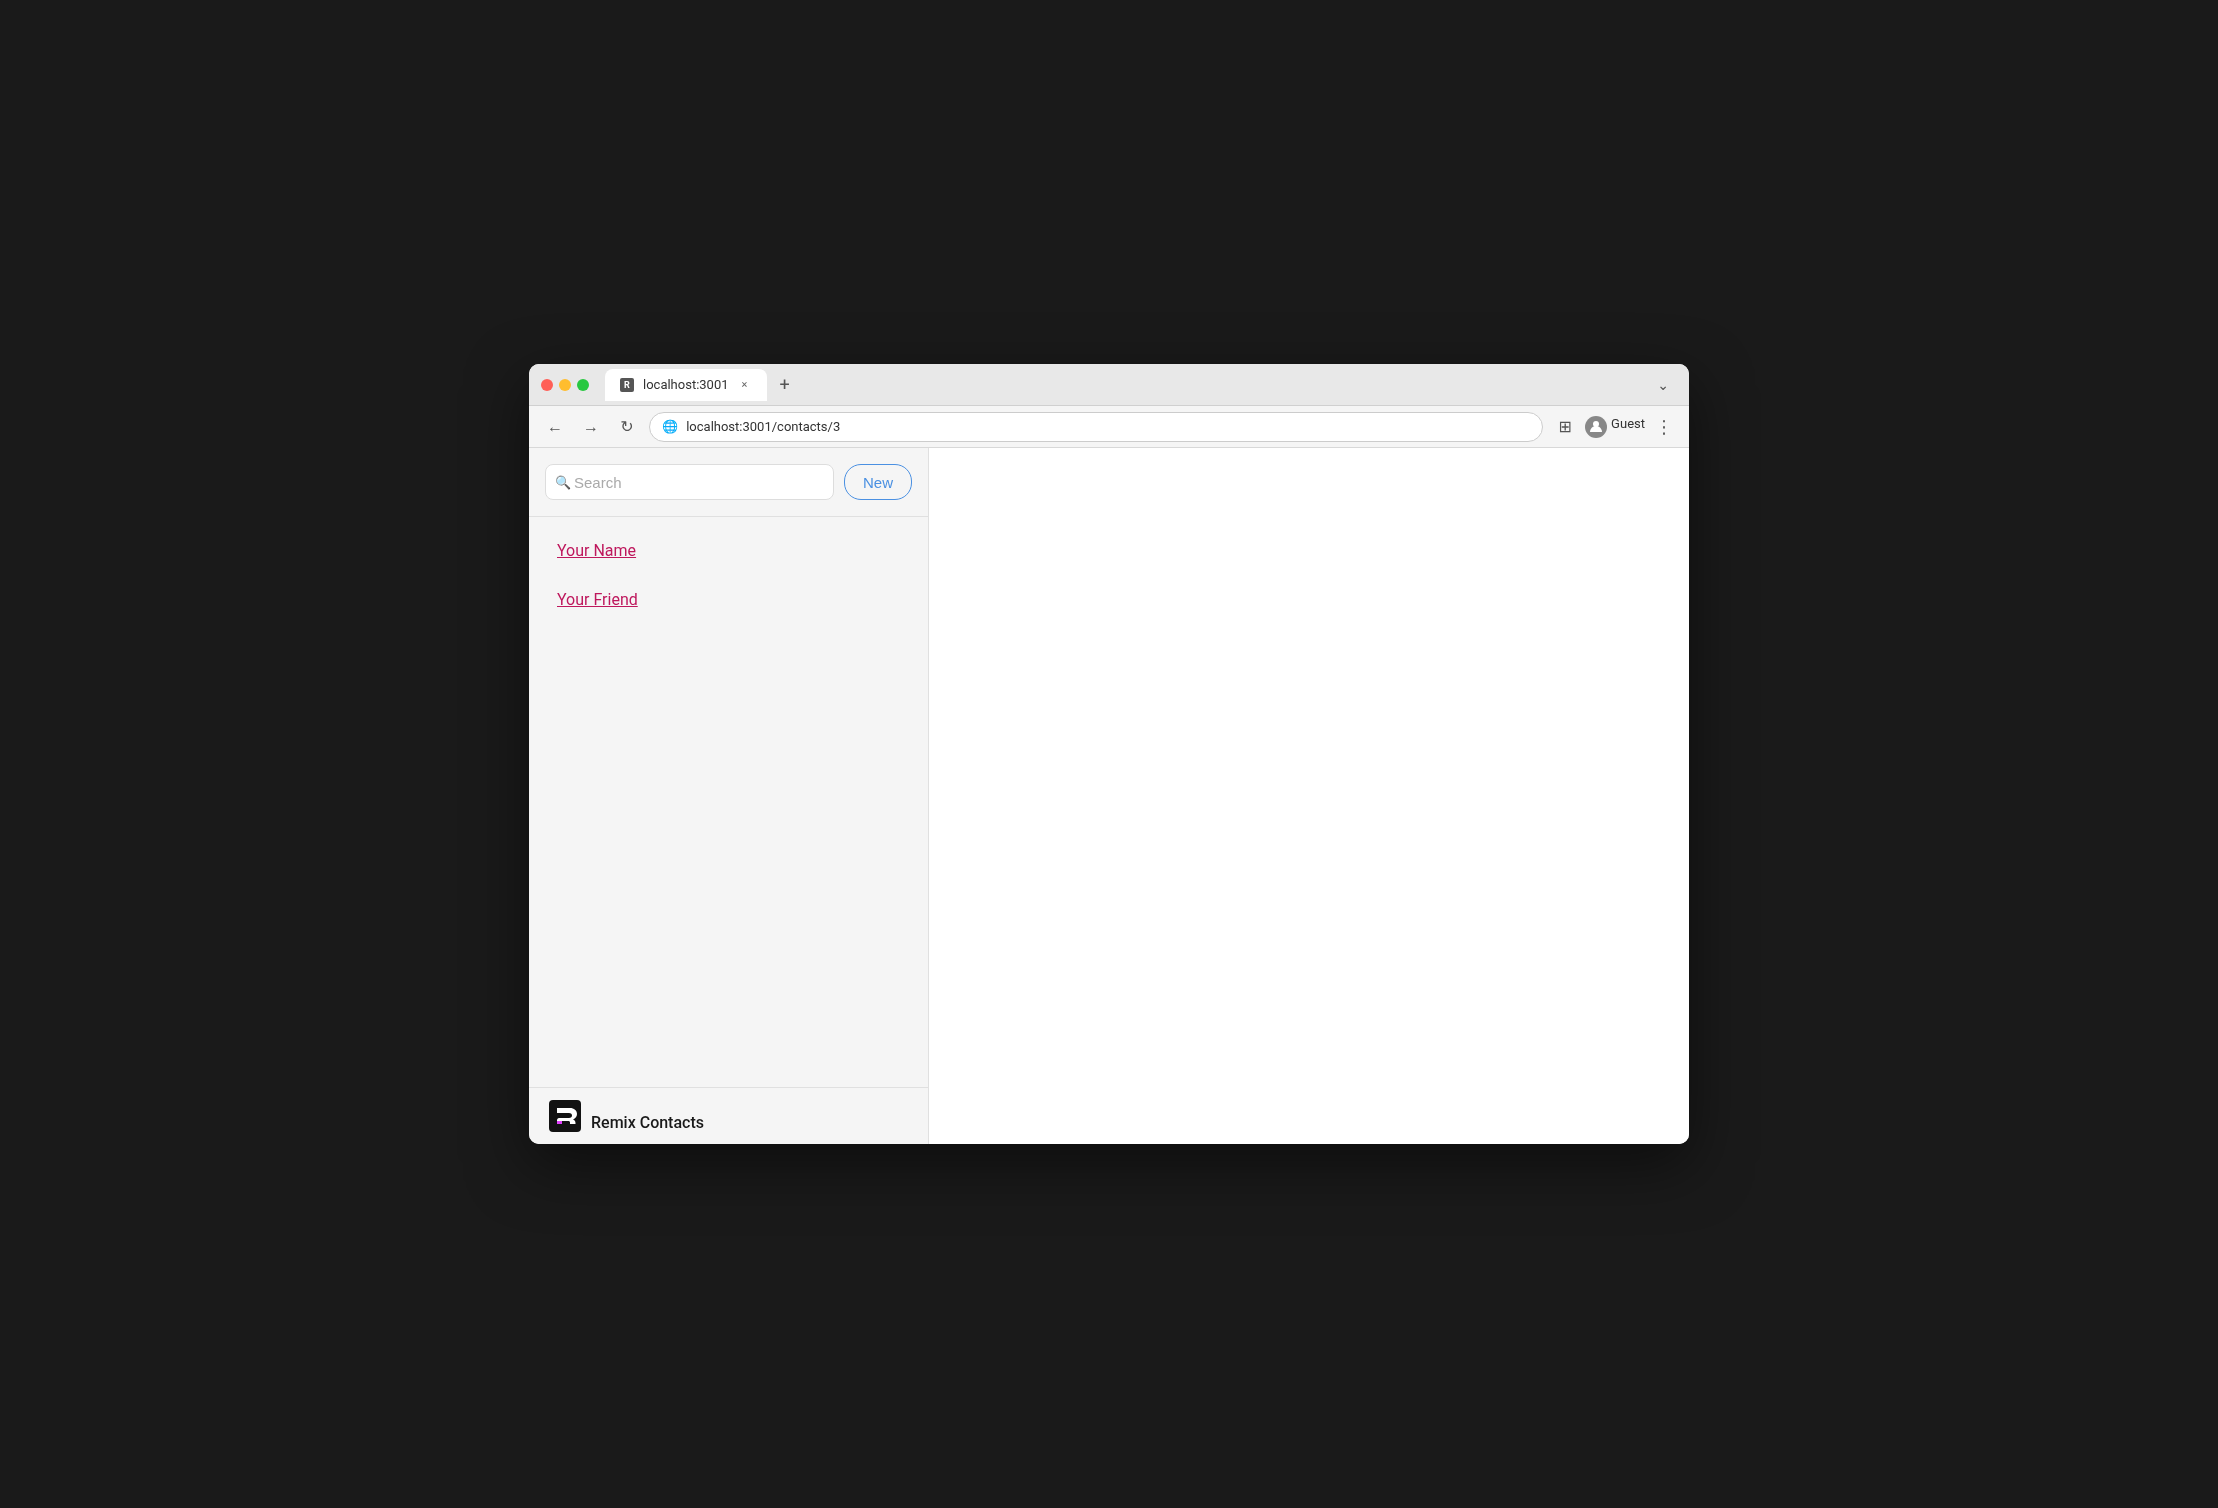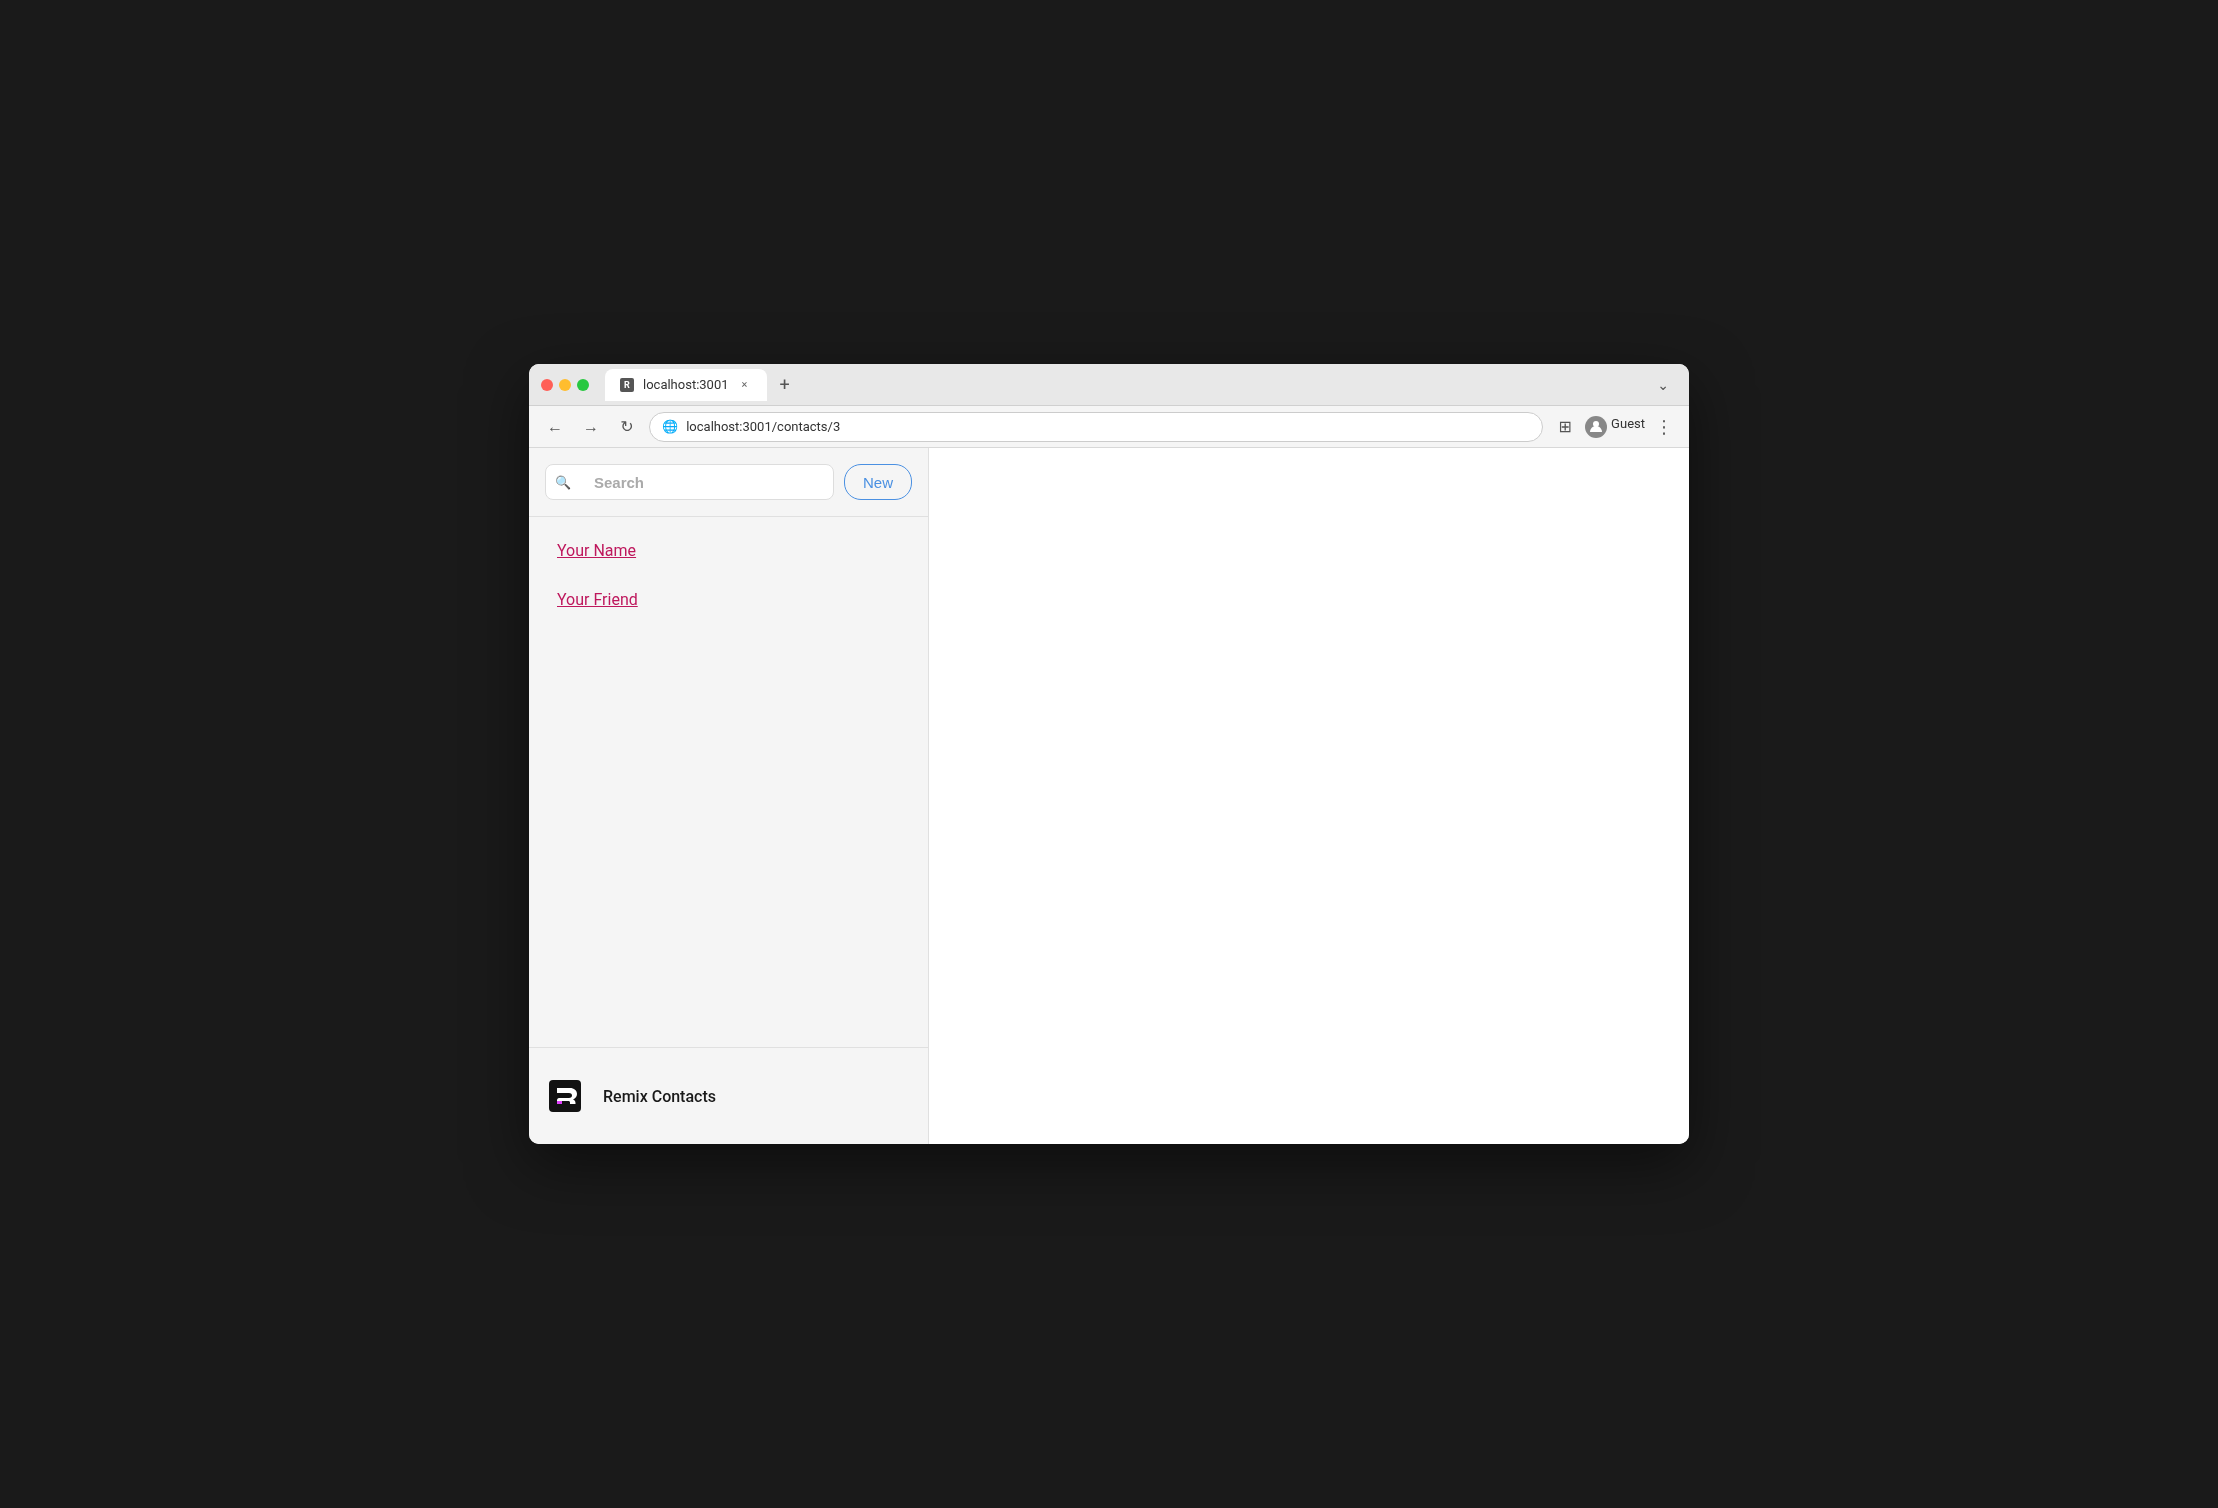--- a/index.html
+++ b/index.html
@@ -245,26 +245,25 @@
       left: 10px;
       color: #aaa;
       font-size: 13px;
     }
 
     .search-input {
       width: 100%;
       height: 36px;
       border: 1px solid #ddd;
       border-radius: 8px;
-      padding: 0 10px 0 48px;
+      padding: 0 10px 0 28px;
       font-size: 15px;
       background: #ffffff;
       color: #737373;
       outline: none;
-      font-weight: bold;
     }
 
     .search-input::placeholder {
       color: #aaa;
     }
 
     .new-btn {
       height: 36px;
       padding: 0 18px;
       background: transparent;
@@ -291,24 +290,24 @@
       padding: 14px 20px;
       font-size: 16px;
       color: #be185d;
       cursor: pointer;
       border-radius: 6px;
       margin: 2px 8px;
       text-decoration: underline;
     }
 
     .sidebar-footer {
-      padding: 32px 20px;
-      display: flex;
-      align-items: center;
-      gap: 22px;
+      padding: 12px 20px;
+      display: flex;
+      align-items: flex-end;
+      gap: 10px;
       border-top: 1px solid #e0e0e0;
     }
 
     .remix-footer-text {
       font-size: 16px;
       font-weight: 500;
       color: #1a1a1a;
     }
 
     

